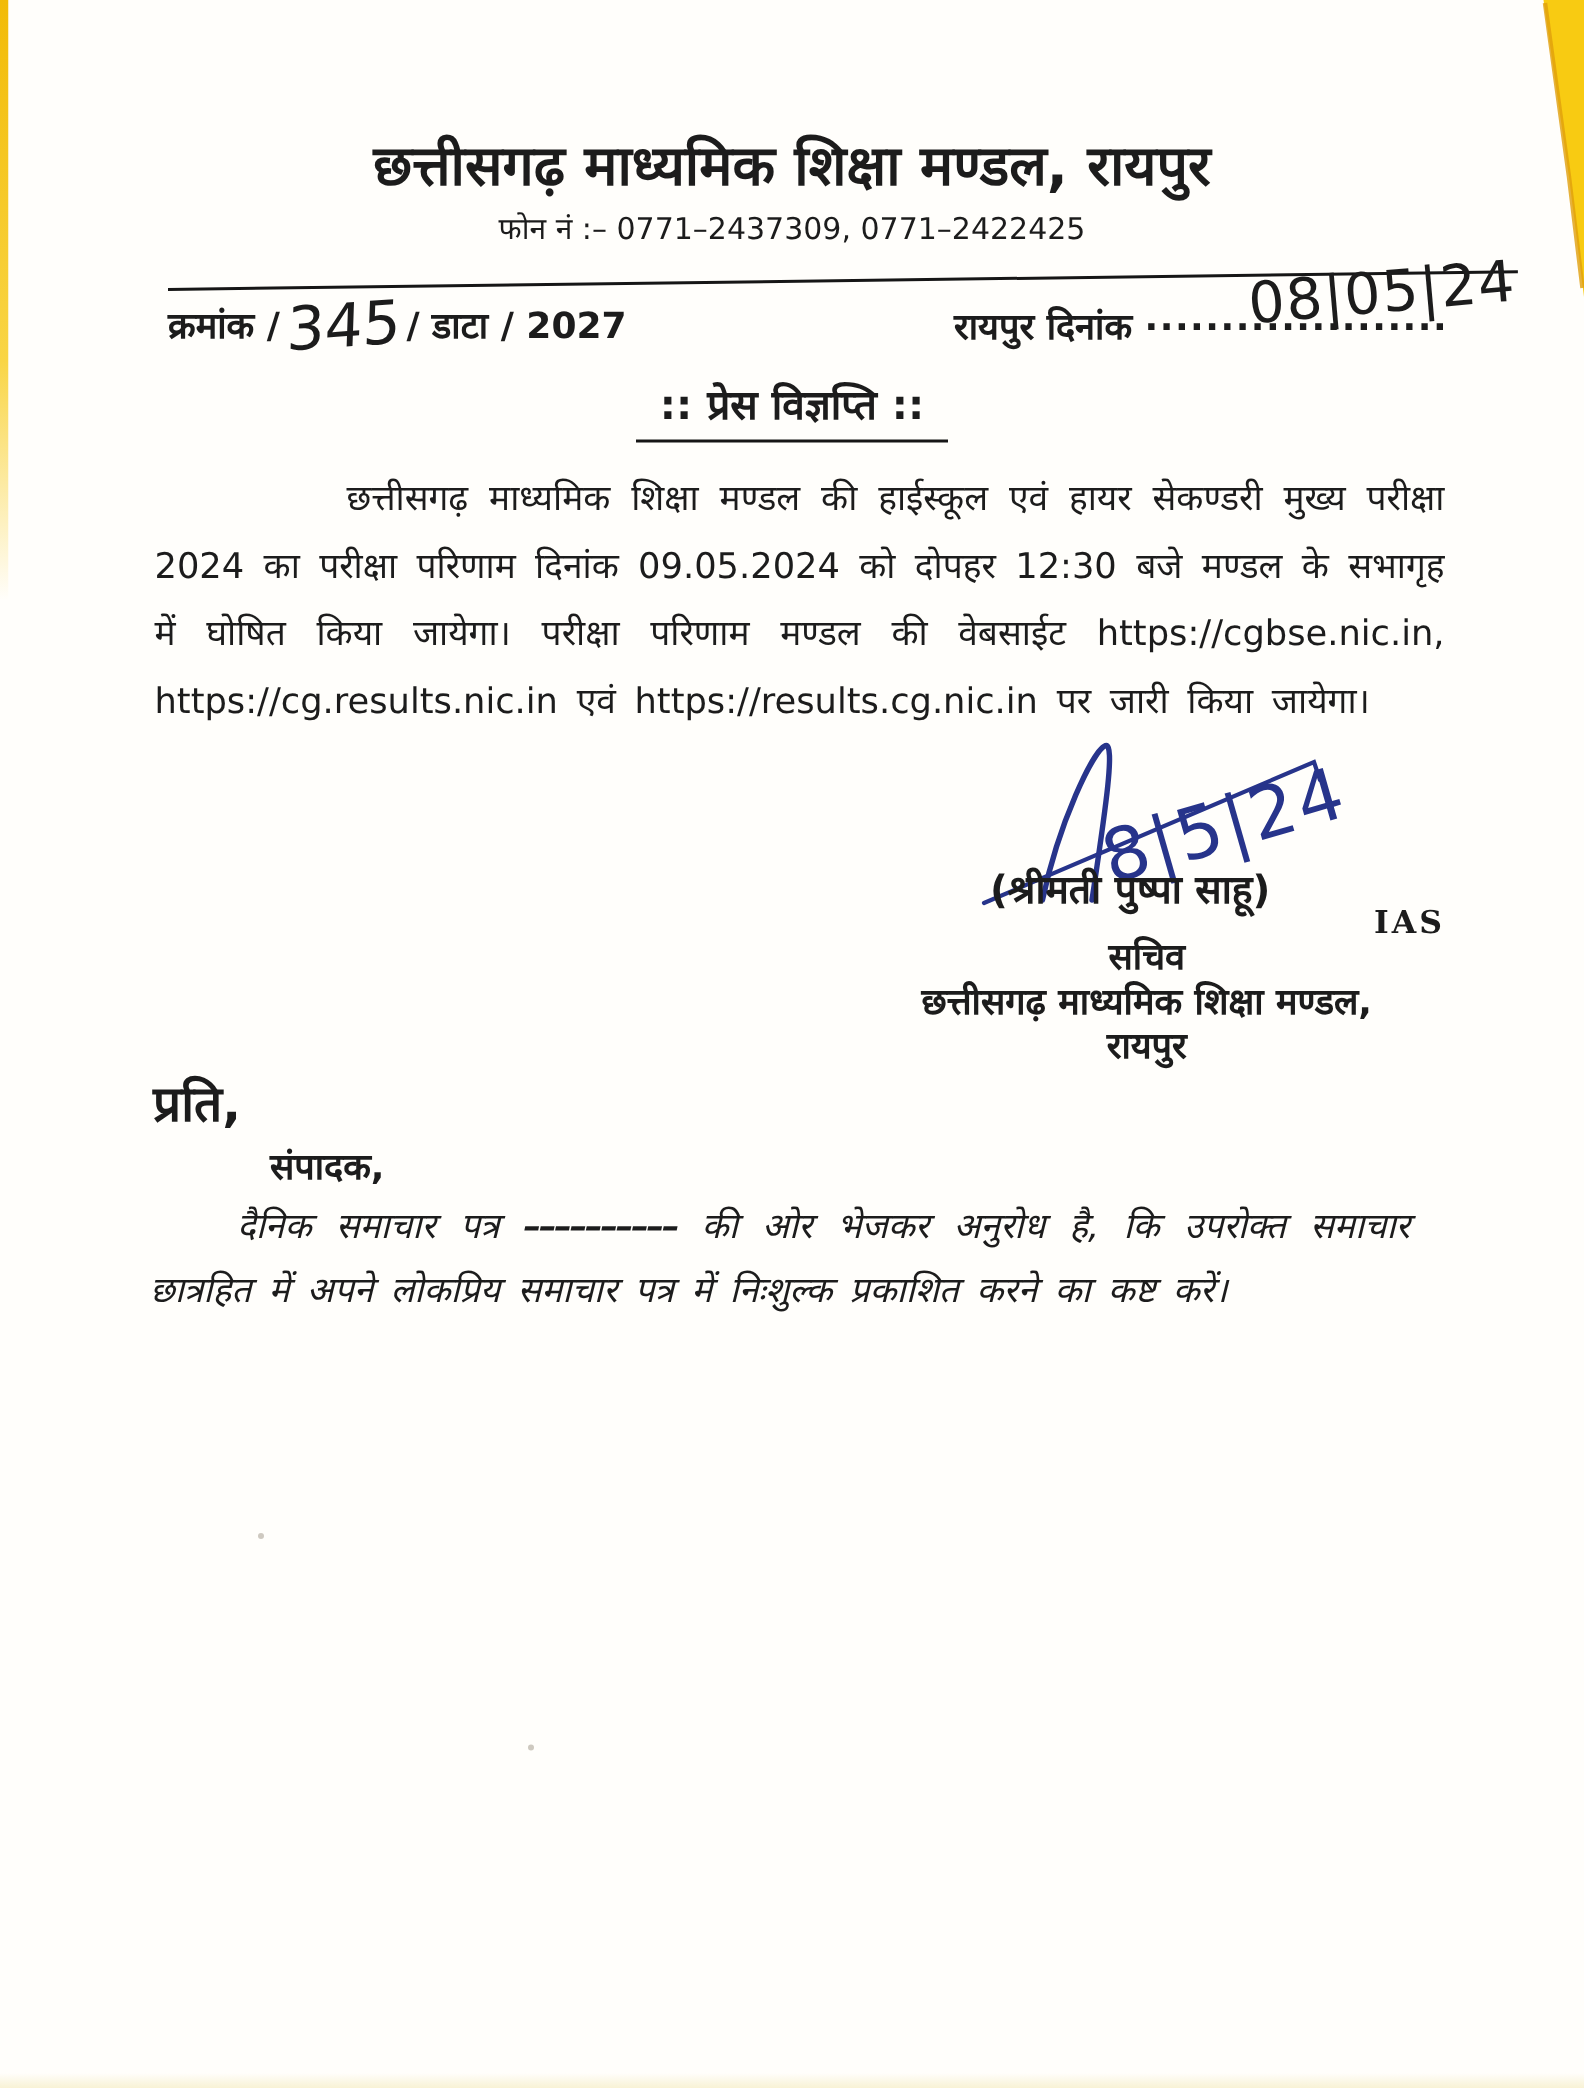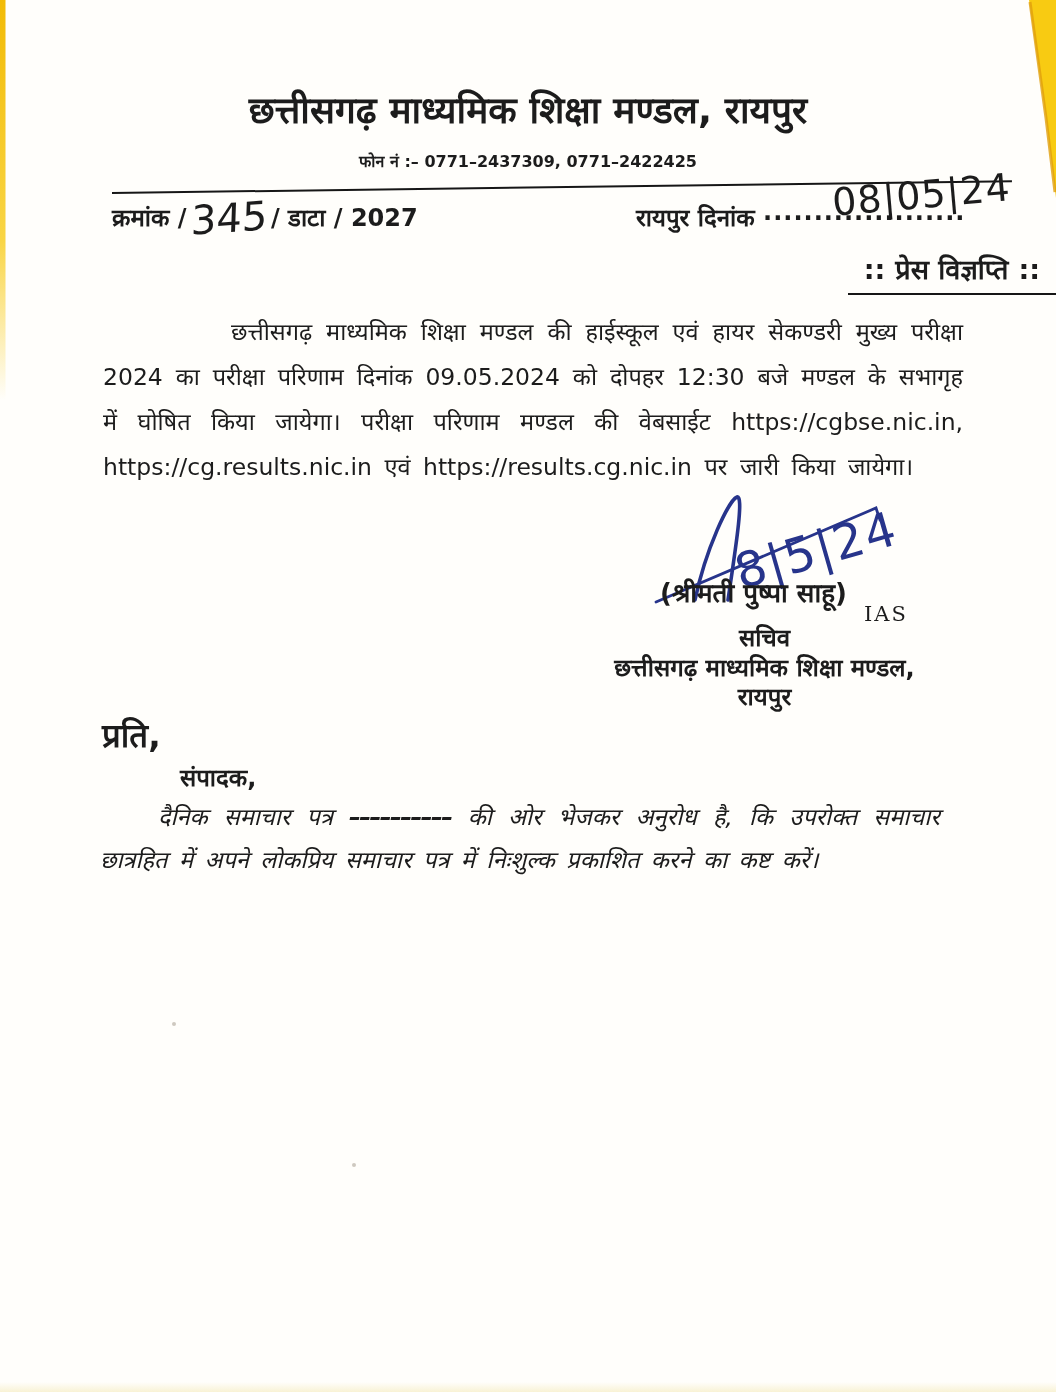--- a/index.html
+++ b/index.html
@@ -11,57 +11,57 @@
     background:#fff;
     font-family:"DejaVu Sans","Liberation Sans",sans-serif;
     color:var(--ink);
   }
   .page{position:absolute;inset:0;background:var(--paper);}
   .edge-art{position:absolute;left:0;top:0;pointer-events:none;}
 
   
   .letterhead{position:absolute;top:88px;left:0;width:100%;text-align:center;}
   .org-title{margin:0;font-size:37px;font-weight:bold;line-height:1.25;}
-  .phone-line{margin-top:16px;font-size:16px;font-weight:bold;}
+  .phone-line{margin-top:4px;font-size:20px;font-weight:normal;}
 
   .rule{
     position:absolute;left:112px;top:192px;width:900px;height:0;
     border-top:2.5px solid #161616;transform:rotate(-0.75deg);transform-origin:left center;
   }
 
   
   .ref-left{position:absolute;left:112px;top:198px;font-size:24px;font-weight:bold;white-space:nowrap;}
   .hand{
     font-weight:normal;display:inline-block;font-size:40px;line-height:1;
     transform:rotate(-4deg) skewX(-6deg);vertical-align:-6px;margin:0 4px;
   }
   .ref-right{position:absolute;left:636px;top:198px;width:400px;font-size:24px;font-weight:bold;white-space:nowrap;}
   .dots{letter-spacing:1px;font-weight:bold;display:inline-block;width:200px;overflow:hidden;vertical-align:baseline;}
   .hand-date{
     position:absolute;left:196px;top:-22px;font-size:38px;font-weight:normal;
     transform:rotate(-5deg);letter-spacing:1px;line-height:1;
   }
 
   
-  .press-title{position:absolute;top:250px;left:0;width:100%;text-align:right;font-size:27px;font-weight:bold;}
+  .press-title{position:absolute;top:250px;left:0;width:100%;text-align:center;font-size:27px;font-weight:bold;}
   .press-title .underl{display:inline-block;border-bottom:2.5px solid #161616;padding:0 6px 6px 6px;}
   .press-title .colon{margin:0 10px;}
 
   
   .bodytext{
     position:absolute;left:103px;top:310px;width:860px;margin:0;
     font-size:23.5px;line-height:45px;text-align:justify;text-indent:128px;
     word-spacing:5px;
   }
   .url{font-weight:normal;word-spacing:0;}
 
   
   .sig-svg{position:absolute;left:640px;top:488px;}
   .sig-name{position:absolute;left:660px;top:574px;font-size:26px;font-weight:bold;white-space:nowrap;}
-  .sig-ias{position:absolute;left:864px;top:602px;font-size:21px;font-weight:normal;letter-spacing:2px;font-family:"DejaVu Serif","Liberation Serif",serif;}
+  .sig-ias{position:absolute;left:916px;top:602px;font-size:21px;font-weight:bold;letter-spacing:2px;font-family:"DejaVu Serif","Liberation Serif",serif;}
   .sig-lines{position:absolute;left:592px;top:624px;width:345px;text-align:center;font-size:24px;font-weight:bold;line-height:29.5px;}
 
   
   .to-label{position:absolute;left:102px;top:712px;font-size:33px;font-weight:bold;}
   .editor-label{position:absolute;left:180px;top:760px;font-size:24px;font-weight:bold;}
   .request-para{
     position:absolute;left:100px;top:796px;width:840px;margin:0;
     font-size:23.5px;line-height:43px;text-align:justify;text-indent:58px;word-spacing:4px;font-style:italic;
   }
   .dashline{letter-spacing:-1.5px;font-weight:bold;}

